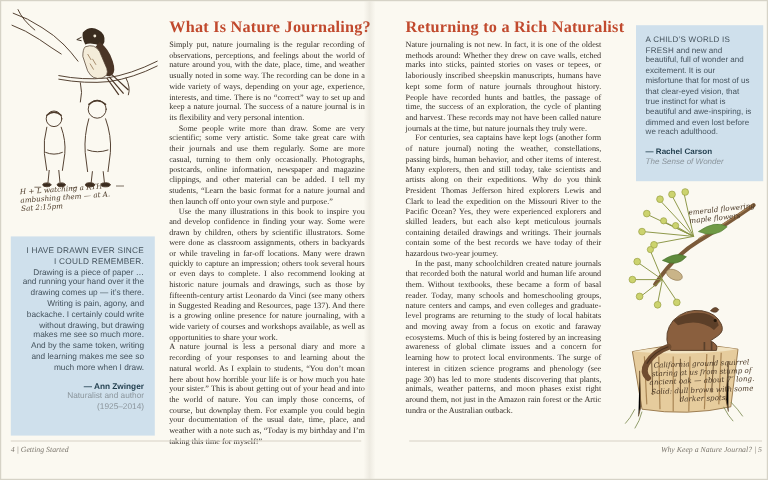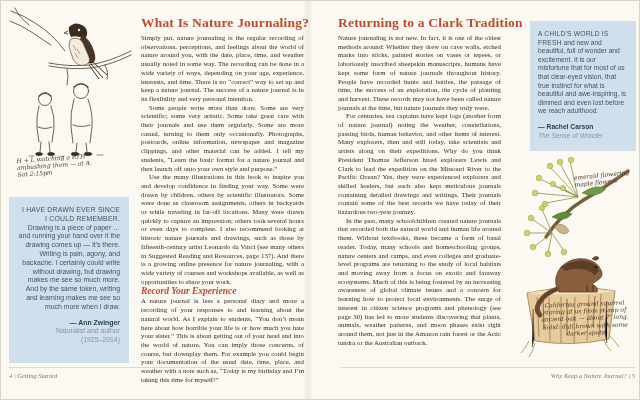--- a/index.html
+++ b/index.html
@@ -125,29 +125,28 @@
     <p class="quote-attrib">— Ann Zwinger</p>
     <p class="quote-role">Naturalist and author</p>
     <p class="quote-role">(1925–2014)</p>
   </div>
 
   <h1 class="heading" style="left:140px; top:14px;">What Is Nature Journaling?</h1>
   <div class="col" style="left:140px; top:33px;">
     <p>Simply put, nature journaling is the regular recording of observations, perceptions, and feelings about the world of nature around you, with the date, place, time, and weather usually noted in some way. The recording can be done in a wide variety of ways, depending on your age, experience, interests, and time. There is no “correct” way to set up and keep a nature journal. The success of a nature journal is in its flexibility and very personal intention.</p>
     <p class="indent">Some people write more than draw. Some are very scientific; some very artistic. Some take great care with their journals and use them regularly. Some are more casual, turning to them only occasionally. Photographs, postcards, online information, newspaper and magazine clippings, and other material can be added. I tell my students, “Learn the basic format for a nature journal and then launch off onto your own style and purpose.”</p>
     <p class="indent">Use the many illustrations in this book to inspire you and develop confidence in finding your way. Some were drawn by children, others by scientific illustrators. Some were done as classroom assignments, others in backyards or while traveling in far-off locations. Many were drawn quickly to capture an impression; others took several hours or even days to complete. I also recommend looking at historic nature journals and drawings, such as those by fifteenth-century artist Leonardo da Vinci (see many others in Suggested Reading and Resources, page 137). And there is a growing online presence for nature journaling, with a wide variety of courses and workshops available, as well as opportunities to share your work.</p>
-    <p class="subheading">Record Your Experience</p>
     <p>A nature journal is less a personal diary and more a recording of your responses to and learning about the natural world. As I explain to students, “You don’t moan here about how horrible your life is or how much you hate your sister.” This is about getting out of your head and into the world of nature. You can imply those concerns, of course, but downplay them. For example you could begin your documentation of the usual date, time, place, and weather with a note such as, “Today is my birthday and I’m taking this time for myself!”</p>
   </div>
 
   <div class="footer footer-left">4 | Getting Started</div>
 
   <div class="gutter"></div>
 
-  <h1 class="heading" style="left:337px; top:14px;">Returning to a Clark Tradition</h1>
+  <h1 class="heading" style="left:337px; top:14px;">Returning to a Rich Naturalist</h1>
   <div class="col" style="left:337px; top:33px;">
     <p>Nature journaling is not new. In fact, it is one of the oldest methods around: Whether they drew on cave walls, etched marks into sticks, painted stories on vases or tepees, or laboriously inscribed sheepskin manuscripts, humans have kept some form of nature journals throughout history. People have recorded hunts and battles, the passage of time, the success of an exploration, the cycle of planting and harvest. These records may not have been called nature journals at the time, but nature journals they truly were.</p>
     <p class="indent">For centuries, sea captains have kept logs (another form of nature journal) noting the weather, constellations, passing birds, human behavior, and other items of interest. Many explorers, then and still today, take scientists and artists along on their expeditions. Why do you think President Thomas Jefferson hired explorers Lewis and Clark to lead the expedition on the Missouri River to the Pacific Ocean? Yes, they were experienced explorers and skilled leaders, but each also kept meticulous journals containing detailed drawings and writings. Their journals contain some of the best records we have today of their hazardous two-year journey.</p>
     <p class="indent">In the past, many schoolchildren created nature journals that recorded both the natural world and human life around them. Without textbooks, these became a form of basal reader. Today, many schools and homeschooling groups, nature centers and camps, and even colleges and graduate-level programs are returning to the study of local habitats and moving away from a focus on exotic and faraway ecosystems. Much of this is being fostered by an increasing awareness of global climate issues and a concern for learning how to protect local environments. The surge of interest in citizen science programs and phenology (see page 30) has led to more students discovering that plants, animals, weather patterns, and moon phases exist right around them, not just in the Amazon rain forest or the Artic tundra or the Australian outback.</p>
   </div>
 
   <div class="quote-box quote-right">
     <p><span class="quote-lead">A CHILD’S WORLD IS FRESH</span> <span>and new and beautiful, full of wonder and excitement. It is our misfortune that for most of us that clear-eyed vision, that true instinct for what is beautiful and awe-inspiring, is dimmed and even lost before we reach adulthood.</span></p>
     <p class="quote-attrib">— Rachel Carson</p>
     <p class="quote-source">The Sense of Wonder</p>

